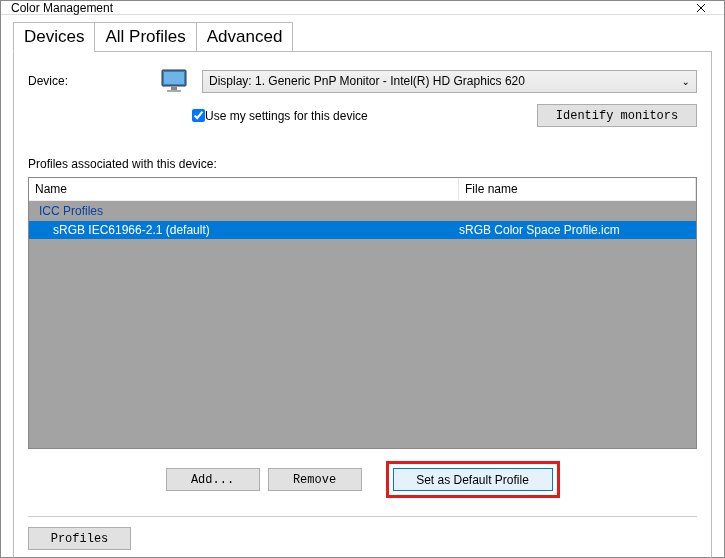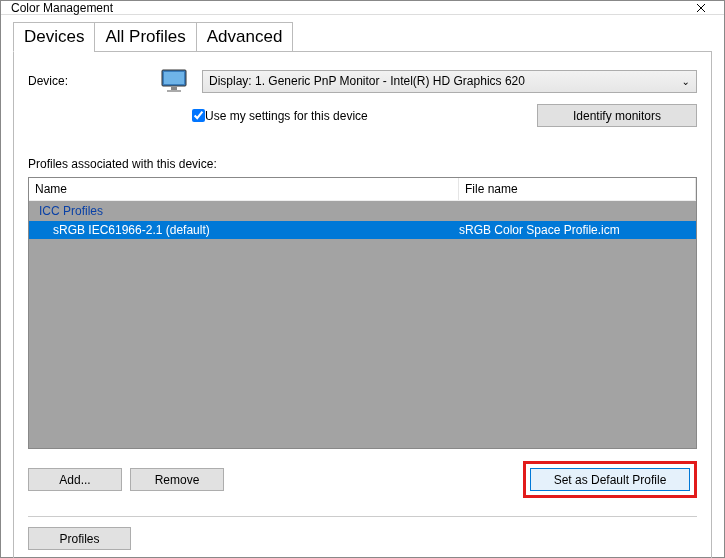--- a/index.html
+++ b/index.html
@@ -41,21 +41,21 @@
   .device-select {
     flex: 1; height: 23px; border: 1px solid #adadad; background: linear-gradient(#f2f2f2,#e6e6e6);
     display: flex; align-items: center; justify-content: space-between; padding: 0 6px; font-size: 12px;
     cursor: pointer;
   }
   .row-settings { display: flex; align-items: center; margin-left: 164px; justify-content: space-between; }
   .check-wrap { display: flex; align-items: center; }
   .check-wrap input { margin: 0; width: 13px; height: 13px; }
   .btn {
     min-width: 84px; height: 23px; border: 1px solid #adadad; background: #e1e1e1;
-    font-family: Liberation Sans, sans-serif; font-size: 12px; cursor: pointer; padding: 0 14px;
+    font-family: Liberation Mono, monospace; font-size: 12px; cursor: pointer; padding: 0 14px;
   }
   .btn-identify { width: 160px; }
   .profiles-label { margin-top: 30px; margin-bottom: 6px; }
   .listview {
     border: 1px solid #888; height: 272px; display: flex; flex-direction: column; overflow: hidden;
     background: #a3a3a3;
   }
   .lv-header { display: flex; border-bottom: 1px solid #eee; }
   .lv-h {
     padding: 4px 6px; font-size: 12px; border-right: 1px solid #e5e5e5; background: #fff;
@@ -63,21 +63,21 @@
   }
   .lv-h.name { flex: 0 0 430px; }
   .lv-h.file { flex: 1; }
   .lv-body { flex: 1; overflow: auto; }
   .lv-group { color: #0a41a6; padding: 3px 8px 3px 10px; font-size: 12px; }
   .lv-row { display: flex; padding: 2px 0; }
   .lv-row.selected { background: #0078d7; color: #fff; }
   .lv-cell.name { flex: 0 0 430px; padding-left: 24px; }
   .lv-cell.file { flex: 1; }
   .actions-row {
-    display: flex; justify-content: space-between; align-items: center; margin-top: 12px; gap: 24px;
+    display: flex; justify-content: center; align-items: center; margin-top: 12px; gap: 24px;
   }
   .actions-left { display: flex; gap: 8px; }
   .actions-left .btn { width: 94px; }
   .highlight-wrap { border: 3px solid #e21b1b; padding: 4px; }
   .btn-default {
     width: 160px; height: 23px; border: 1px solid #0078d7; background: #e5f1fb;
     font-family: inherit; font-size: 12px; cursor: pointer;
   }
   .divider { border: none; border-top: 1px solid #ccc; margin: 18px 0 10px 0; }
   .bottom-row { display: flex; justify-content: space-between; align-items: center; }

